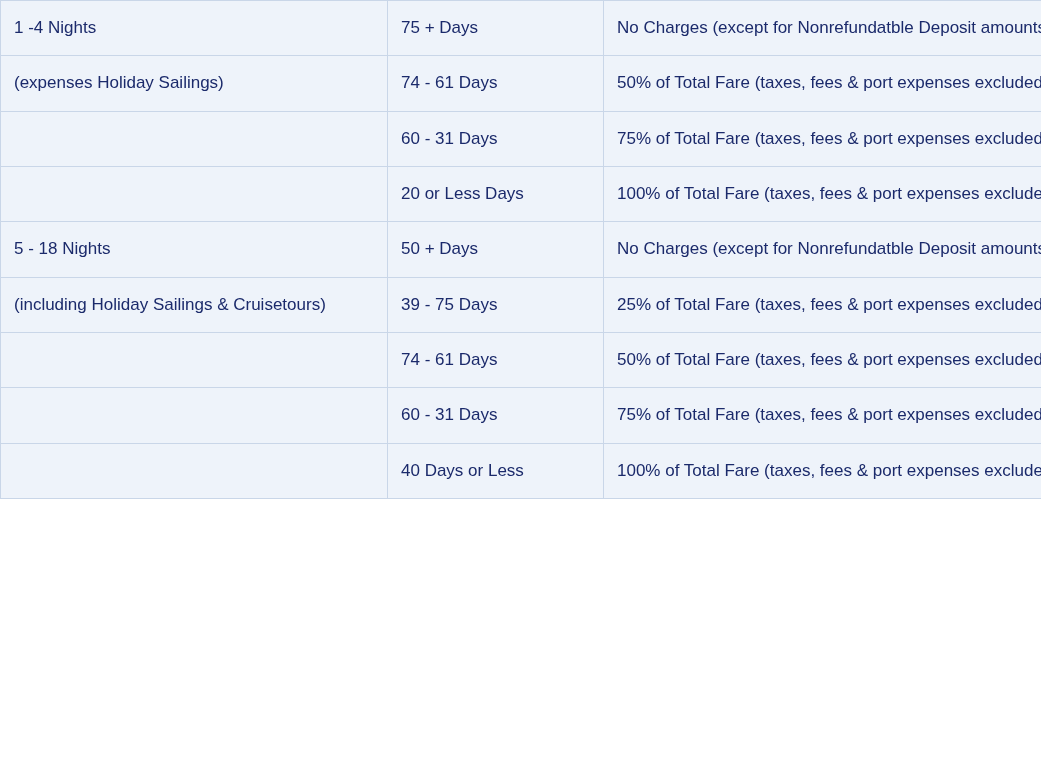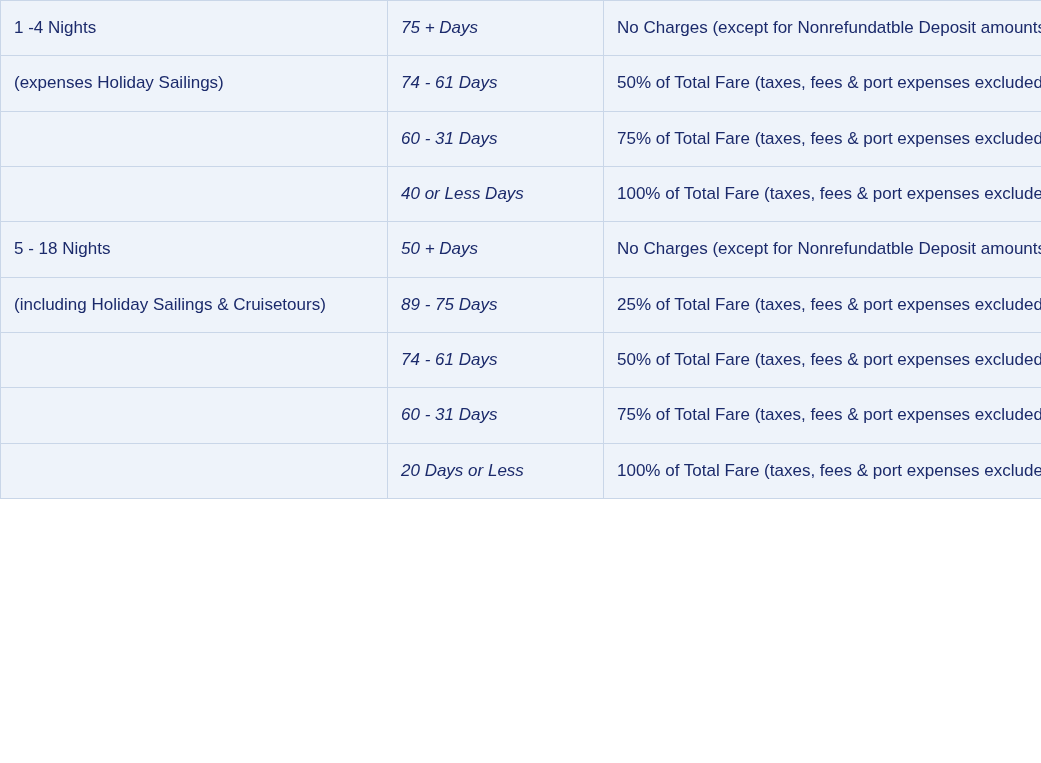--- a/index.html
+++ b/index.html
@@ -24,21 +24,21 @@
     border: 1px solid #c9d6e8;
     background: #eef3fa;
     color: #1b2a6b;
     font-size: 17px;
     line-height: 1.55;
     padding: 14px 14px 14px 13px;
     vertical-align: middle;
     word-wrap: break-word;
   }
   .col-nights { width: 359px; }
-  .col-window { width: 188px; font-style: italic; }
+  .col-window { width: 188px; }
   .col-charge { width: 494px; }
 
   
   .cancellation-table tr:first-child td { border-top: 1px solid #c9d6e8; }
   .cancellation-table td:first-child { border-left: 1px solid #c9d6e8; }
   .cancellation-table td:last-child { border-right: 1px solid #c9d6e8; }
   .empty-cell { font-size: 0; }
 </style>
 </head>
 <body>
@@ -55,42 +55,42 @@
       <td class="col-window">74 - 61 Days</td>
       <td class="col-charge">50% of Total Fare (taxes, fees &amp; port expenses excluded*)</td>
     </tr>
     <tr>
       <td class="col-nights empty-cell"></td>
       <td class="col-window">60 - 31 Days</td>
       <td class="col-charge">75% of Total Fare (taxes, fees &amp; port expenses excluded*)</td>
     </tr>
     <tr>
       <td class="col-nights empty-cell"></td>
-      <td class="col-window">40 or Less Days</td>
+      <td class="col-window">20 or Less Days</td>
       <td class="col-charge">100% of Total Fare (taxes, fees &amp; port expenses excluded*)</td>
     </tr>
     <tr>
       <td class="col-nights">5 - 18 Nights</td>
       <td class="col-window">50 + Days</td>
       <td class="col-charge">No Charges (except for Nonrefundatble Deposit amounts)</td>
     </tr>
     <tr>
       <td class="col-nights">(including Holiday Sailings &amp; Cruisetours)</td>
-      <td class="col-window">89 - 75 Days</td>
+      <td class="col-window">39 - 75 Days</td>
       <td class="col-charge">25% of Total Fare (taxes, fees &amp; port expenses excluded*)</td>
     </tr>
     <tr>
       <td class="col-nights empty-cell"></td>
       <td class="col-window">74 - 61 Days</td>
       <td class="col-charge">50% of Total Fare (taxes, fees &amp; port expenses excluded*)</td>
     </tr>
     <tr>
       <td class="col-nights empty-cell"></td>
       <td class="col-window">60 - 31 Days</td>
       <td class="col-charge">75% of Total Fare (taxes, fees &amp; port expenses excluded*)</td>
     </tr>
     <tr>
       <td class="col-nights empty-cell"></td>
-      <td class="col-window">20 Days or Less</td>
+      <td class="col-window">40 Days or Less</td>
       <td class="col-charge">100% of Total Fare (taxes, fees &amp; port expenses excluded*)</td>
     </tr>
   </tbody>
 </table>
 
 </body></html>

